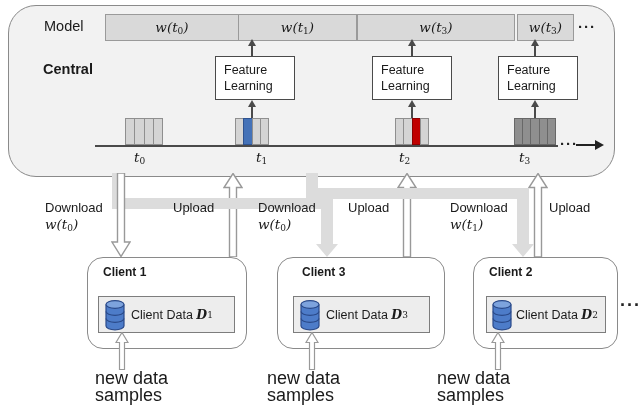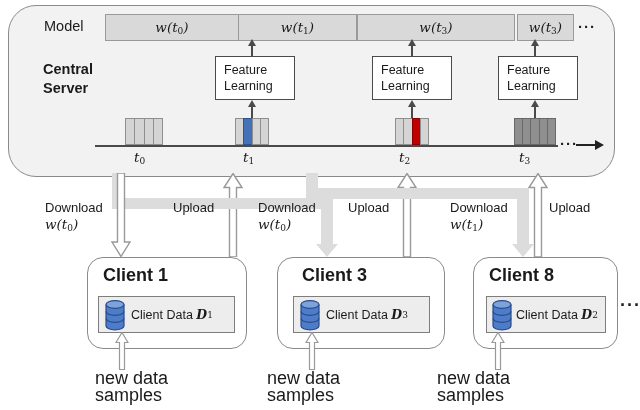--- a/index.html
+++ b/index.html
@@ -37,36 +37,35 @@
             border-bottom:5.5px solid transparent;border-left:9px solid #222;}
   
   .pipe{background:#dcdcdc;}
   .pipe-head{width:0;height:0;border-left:11px solid transparent;border-right:11px solid transparent;
              border-top:13px solid #dcdcdc;}
   
   .tr{top:199px;width:86px;font-size:13px;line-height:17px;}
   .tr .math{font-size:13.5px;}
   
   .client-box{top:257px;height:90px;background:#fff;border:1.5px solid #8a8a8a;border-radius:16px;}
-  .client-title{top:265px;font-size:18px;font-weight:bold;}
+  .client-title{top:265px;font-size:12px;font-weight:bold;}
   .data-box{top:296px;height:37px;background:#ededed;border:1px solid #7d7d7d;box-sizing:border-box;}
   .dlabel{top:296px;height:37px;display:flex;align-items:center;font-size:12.5px;}
   .dsym{font-family:"DejaVu Serif","Liberation Serif",serif;font-style:italic;font-weight:bold;}
   .newdata{top:370px;font-size:18px;line-height:17px;}
   .big-ellip{font-size:18px;font-weight:bold;color:#222;letter-spacing:1px;}
 </style>
 </head>
 <body>
 
 <div id="canvas">
 
   <div class="abs server-box"></div>
   <div class="abs server-title">
     <div>Central</div>
-    <div>Server</div>
   </div>
 
   <div class="abs model-label">Model</div>
   <div class="abs mbox" style="left:105px;width:132px;">
     <span class="math"><span>w(t</span><sub>0</sub><span>)</span></span>
   </div>
   <div class="abs mbox" style="left:238px;width:117px;">
     <span class="math"><span>w(t</span><sub>1</sub><span>)</span></span>
   </div>
   <div class="abs mbox" style="left:357px;width:156px;">
@@ -124,21 +123,21 @@
       <div class="bar light"></div>
     </div>
   <div class="abs bars" style="left:514px;width:42px;">
       <div class="bar dark"></div>
       <div class="bar dark"></div>
       <div class="bar dark"></div>
       <div class="bar dark"></div>
       <div class="bar dark"></div>
     </div>
   <div class="abs tick" style="left:134px;"><span>t</span><sub>0</sub></div>
-  <div class="abs tick" style="left:243px;"><span>t</span><sub>1</sub></div>
+  <div class="abs tick" style="left:256px;"><span>t</span><sub>1</sub></div>
   <div class="abs tick" style="left:399px;"><span>t</span><sub>2</sub></div>
   <div class="abs tick" style="left:519px;"><span>t</span><sub>3</sub></div>
   <div class="abs ellip" style="left:560px;top:135px;">···</div>
   <div class="abs tl-arrow-line"></div>
   <div class="abs tl-arrow-head"></div>
 
   <svg class="abs" style="left:223px;top:173px;" width="20" height="84" viewBox="0 0 20 84">
     <polygon points="10,0.5 19,14.5 13.5,14.5 13.5,84 6.5,84 6.5,14.5 1,14.5" fill="#fff" stroke="#999" stroke-width="1.4"></polygon>
   </svg>
   <svg class="abs" style="left:397px;top:173px;" width="20" height="84" viewBox="0 0 20 84">
@@ -203,21 +202,21 @@
     <path d="M2 4.5 L2 26 A9 3.8 0 0 0 20 26 L20 4.5" fill="#4d7cc9" stroke="#2a4a8a" stroke-width="1.2"></path>
     <path d="M2 11.5 A9 3.8 0 0 0 20 11.5" fill="none" stroke="#2a4a8a" stroke-width="1.2"></path>
     <path d="M2 18.5 A9 3.8 0 0 0 20 18.5" fill="none" stroke="#2a4a8a" stroke-width="1.2"></path>
     <ellipse cx="11" cy="4.5" rx="9" ry="3.8" fill="#7da3dd" stroke="#2a4a8a" stroke-width="1.2"></ellipse>
   </svg>
   <div class="abs dlabel" style="left:326px;">
     <span>Client Data</span>&nbsp;<span class="dsym">D</span><sub>3</sub>
   </div>
 
   <div class="abs client-box" style="left:473px;width:143px;"></div>
-  <div class="abs client-title" style="left:489px;">Client 8</div>
+  <div class="abs client-title" style="left:489px;">Client 2</div>
   <div class="abs data-box" style="left:486px;width:120px;"></div>
   <svg class="abs" style="left:491px;top:300px;" width="22" height="31" viewBox="0 0 22 31">
     <path d="M2 4.5 L2 26 A9 3.8 0 0 0 20 26 L20 4.5" fill="#4d7cc9" stroke="#2a4a8a" stroke-width="1.2"></path>
     <path d="M2 11.5 A9 3.8 0 0 0 20 11.5" fill="none" stroke="#2a4a8a" stroke-width="1.2"></path>
     <path d="M2 18.5 A9 3.8 0 0 0 20 18.5" fill="none" stroke="#2a4a8a" stroke-width="1.2"></path>
     <ellipse cx="11" cy="4.5" rx="9" ry="3.8" fill="#7da3dd" stroke="#2a4a8a" stroke-width="1.2"></ellipse>
   </svg>
   <div class="abs dlabel" style="left:516px;">
     <span>Client Data</span>&nbsp;<span class="dsym">D</span><sub>2</sub>
   </div>

